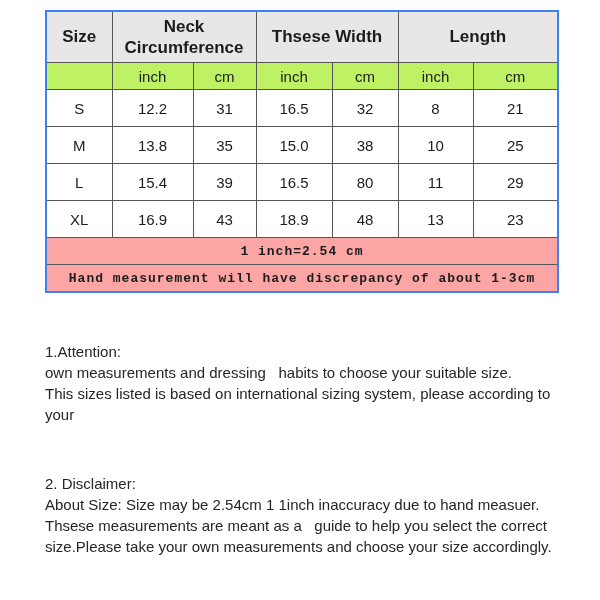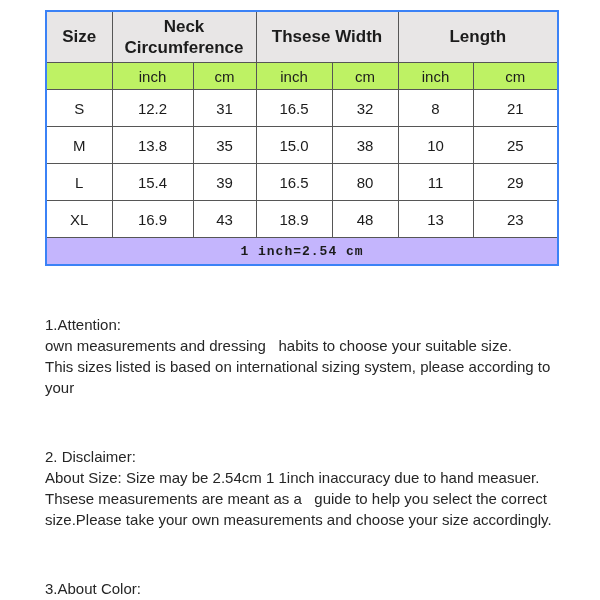--- a/index.html
+++ b/index.html
@@ -40,21 +40,21 @@
     font-size: 15px;
     font-weight: normal;
   }
   tr.data-row td {
     background: #ffffff;
     height: 36px;
     font-size: 15px;
     font-weight: normal;
   }
   tr.note-row td {
-    background: #c4b5fd;
+    background: #fca5a5;
     height: 26px;
     font-family: "Liberation Mono", "DejaVu Sans Mono", monospace;
     font-weight: bold;
     font-size: 13px;
     letter-spacing: 1px;
   }
 
   
   .text-block {
     margin: 9px 0 0 45px;
@@ -131,20 +131,23 @@
         <td>43</td>
         <td>18.9</td>
         <td>48</td>
         <td>13</td>
         <td>23</td>
       </tr>
 
       <tr class="note-row">
         <td colspan="7">1 inch=2.54 cm</td>
       </tr>
+      <tr class="note-row">
+        <td colspan="7">Hand measurement will have discrepancy of about 1-3cm</td>
+      </tr>
     </tbody>
   </table>
 
   <div class="text-block">
 
     <div class="section">
       <div class="line">1.Attention:</div>
       <div class="line">own measurements and dressing   habits to choose your suitable size.</div>
       <div class="line">This sizes listed is based on international sizing system, please according to your</div>
     </div>

